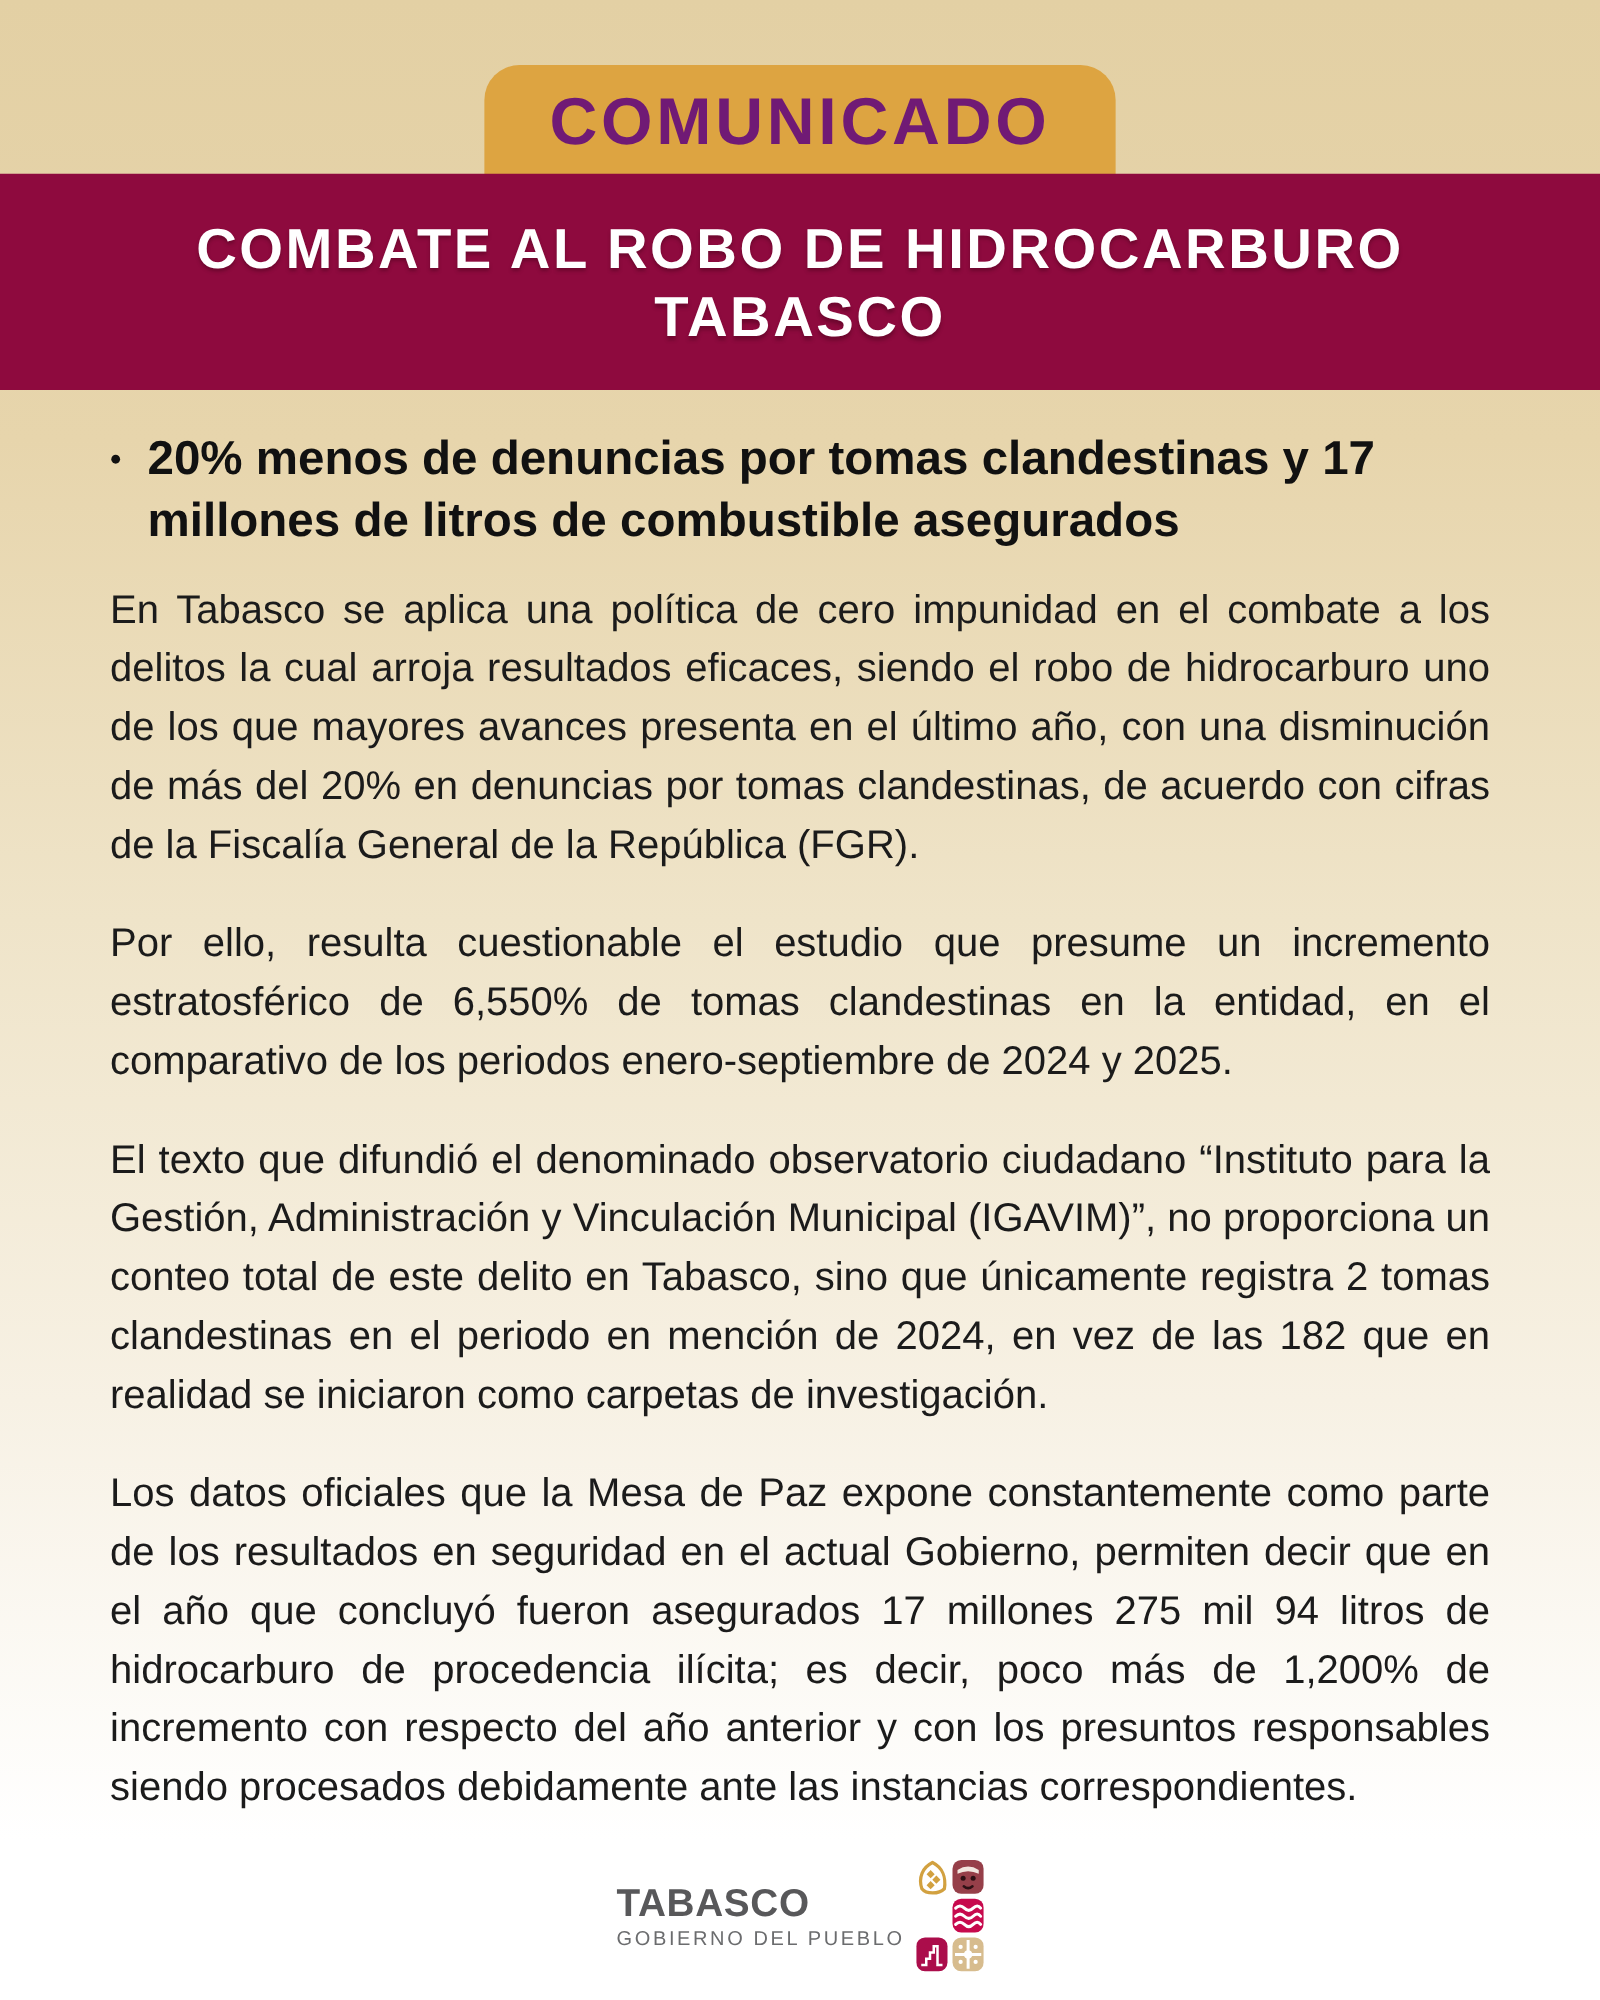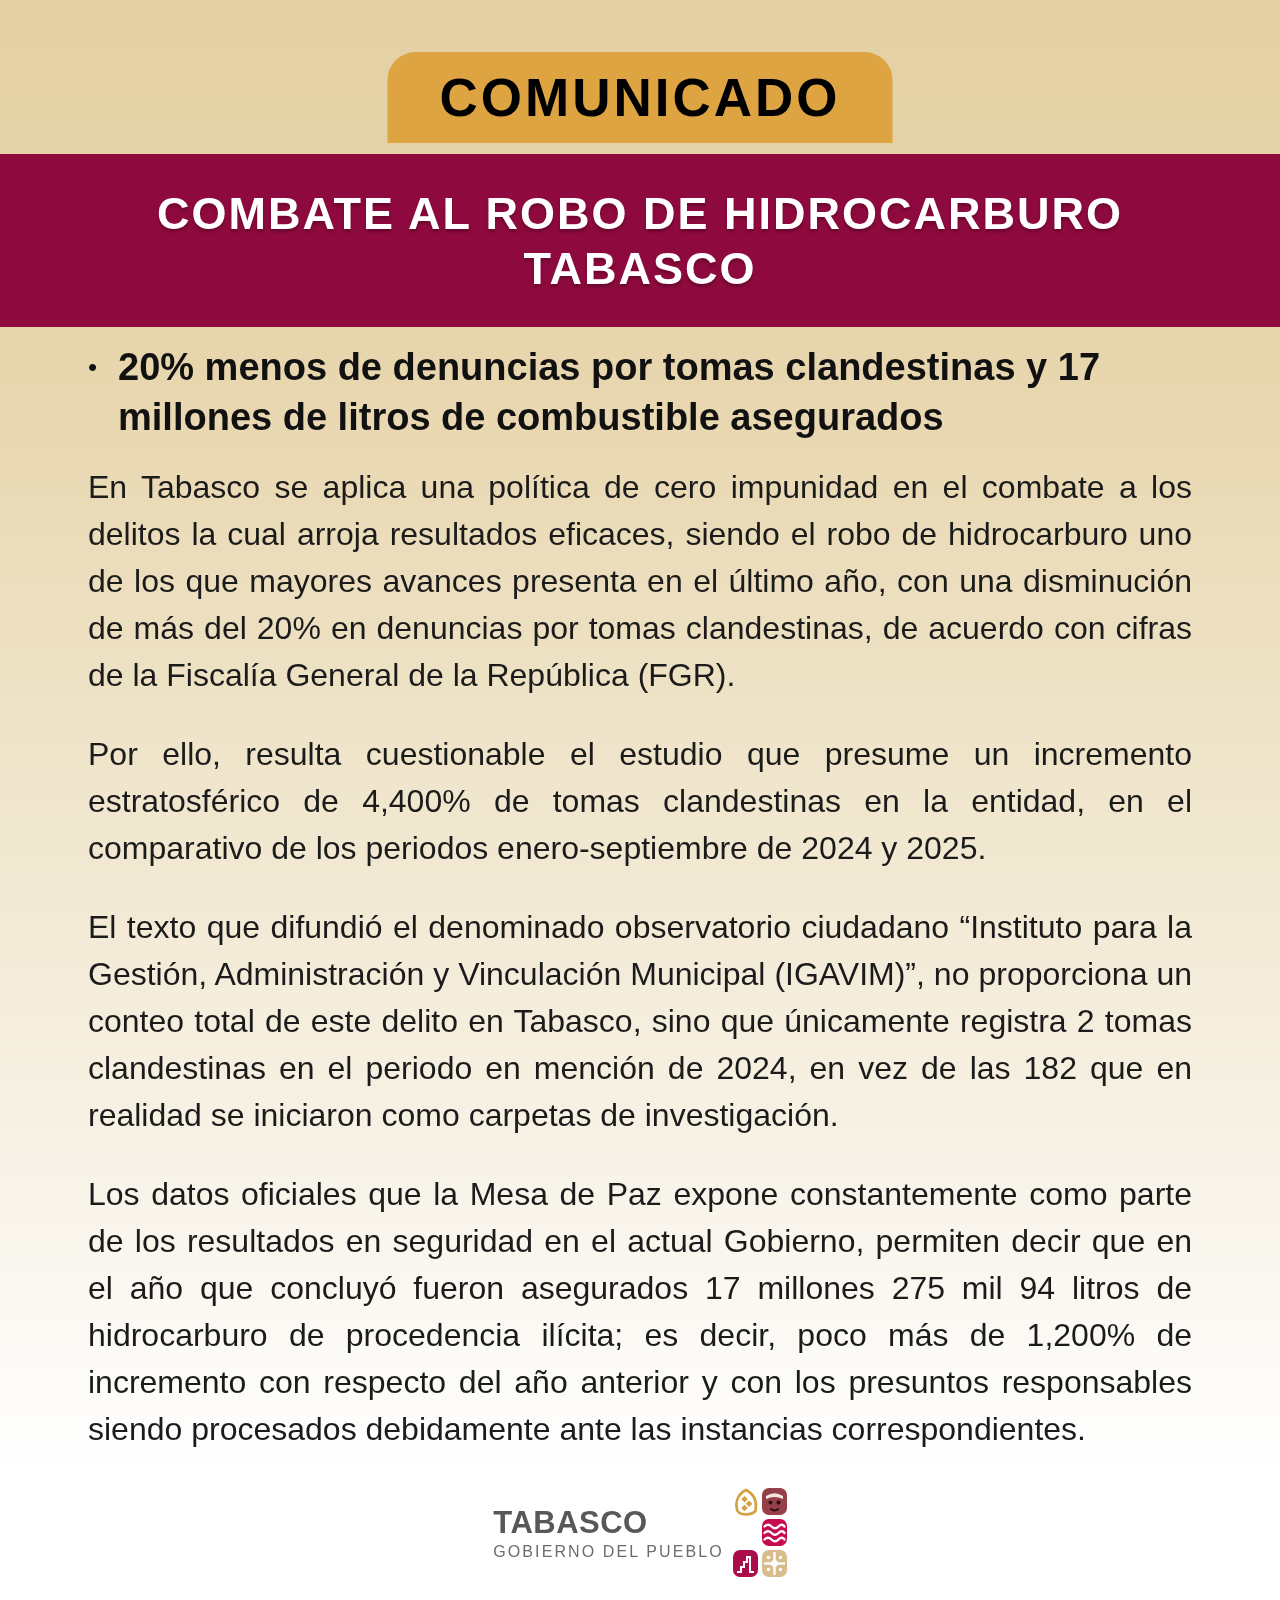--- a/index.html
+++ b/index.html
@@ -30,26 +30,26 @@
     background: #dda441;
     border-radius: 28px 28px 0 0;
     display: flex;
     align-items: center;
     justify-content: center;
   }
   .badge-label {
     font-size: 53px;
     font-weight: 700;
     letter-spacing: 3px;
-    color: #000000;
+    color: #701a75;
   }
 
   .banner {
     position: absolute;
-    top: 154px;
+    top: 139px;
     left: 0;
     width: 1280px;
     height: 173px;
     background: #8e0a3e;
     display: flex;
     flex-direction: column;
     align-items: center;
     justify-content: center;
     gap: 2px;
   }
@@ -147,21 +147,21 @@
     <span class="banner-line">COMBATE AL ROBO DE HIDROCARBURO</span>
     <span class="banner-line">TABASCO</span>
   </div>
 
   <div class="content">
     <div class="bullet-item">
       <span class="bullet-dot">•</span>
       <span class="bullet-text">20% menos de denuncias por tomas clandestinas y 17 millones de litros de combustible asegurados</span>
     </div>
     <p class="para">En Tabasco se aplica una política de cero impunidad en el combate a los delitos la cual arroja resultados eficaces, siendo el robo de hidrocarburo uno de los que mayores avances presenta en el último año, con una disminución de más del 20% en denuncias por tomas clandestinas, de acuerdo con cifras de la Fiscalía General de la República (FGR).</p>
-    <p class="para">Por ello, resulta cuestionable el estudio que presume un incremento estratosférico de 4,400% de tomas clandestinas en la entidad, en el comparativo de los periodos enero-septiembre de 2024 y 2025.</p>
+    <p class="para">Por ello, resulta cuestionable el estudio que presume un incremento estratosférico de 6,550% de tomas clandestinas en la entidad, en el comparativo de los periodos enero-septiembre de 2024 y 2025.</p>
     <p class="para">El texto que difundió el denominado observatorio ciudadano “Instituto para la Gestión, Administración y Vinculación Municipal (IGAVIM)”, no proporciona un conteo total de este delito en Tabasco, sino que únicamente registra 2 tomas clandestinas en el periodo en mención de 2024, en vez de las 182 que en realidad se iniciaron como carpetas de investigación.</p>
     <p class="para">Los datos oficiales que la Mesa de Paz expone constantemente como parte de los resultados en seguridad en el actual Gobierno, permiten decir que en el año que concluyó fueron asegurados 17 millones 275 mil 94 litros de hidrocarburo de procedencia ilícita; es decir, poco más de 1,200% de incremento con respecto del año anterior y con los presuntos responsables siendo procesados debidamente ante las instancias correspondientes.</p>
   </div>
 
   <div class="footer">
     <div class="logo">
       <div class="logo-text">
         <span class="logo-brand">TABASCO</span>
         <span class="logo-tagline">GOBIERNO DEL PUEBLO</span>
       </div>

